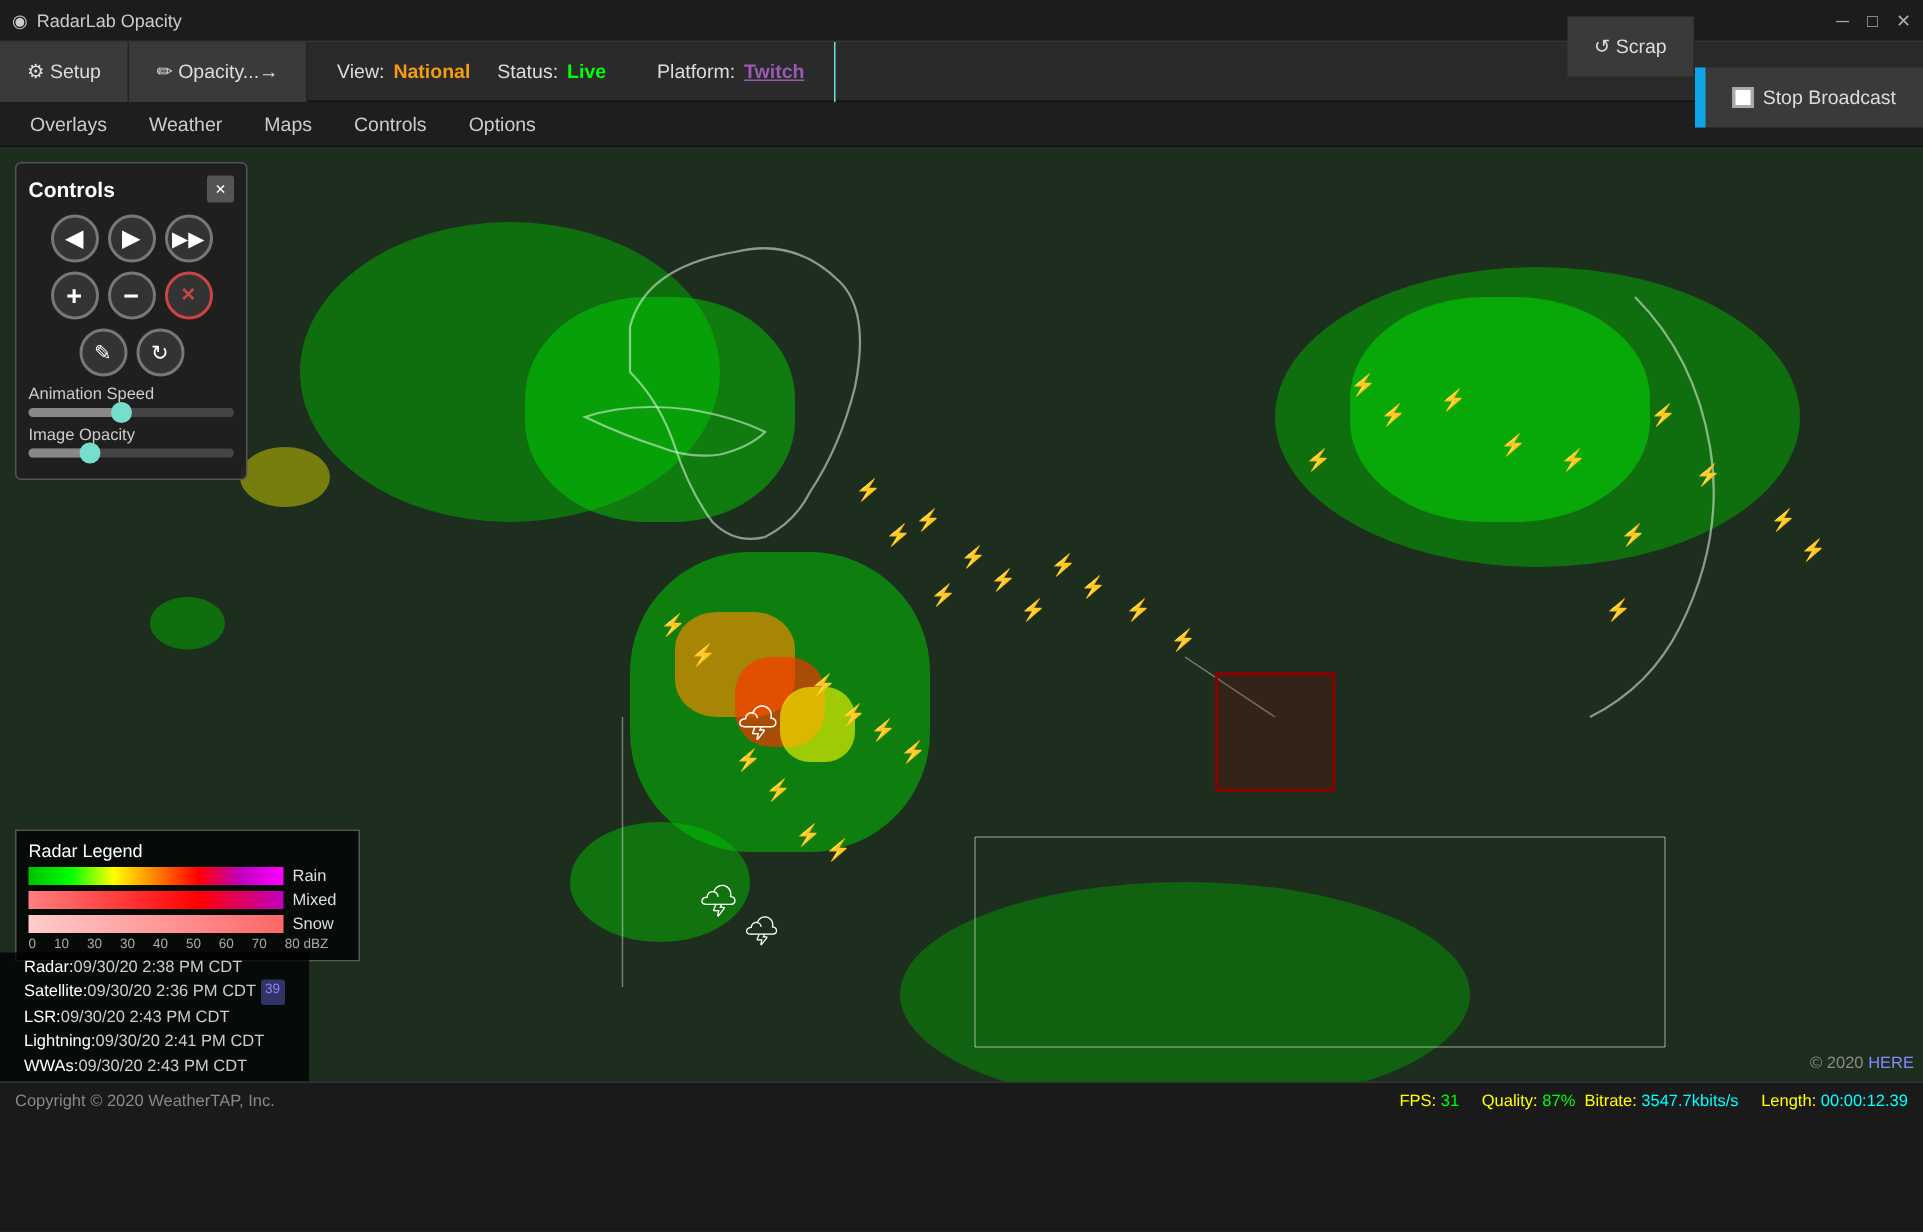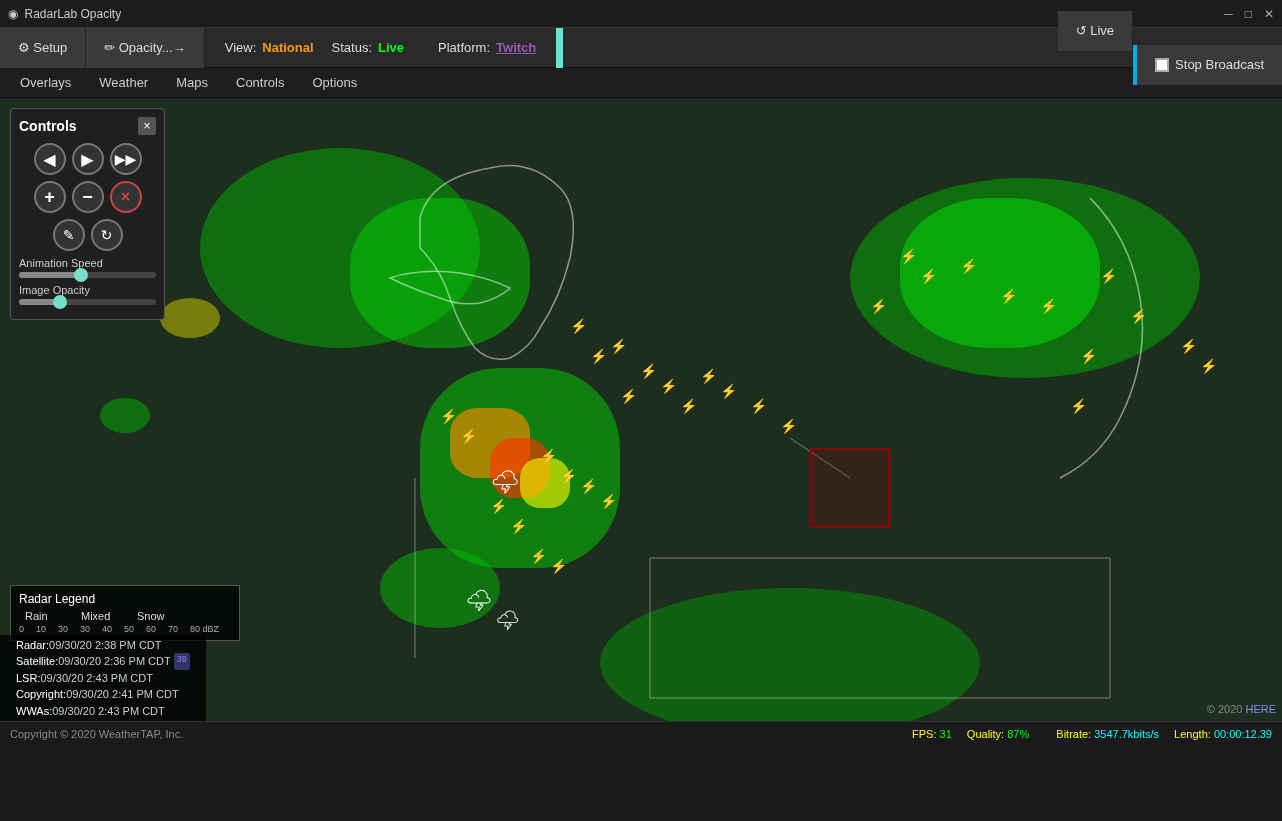--- a/index.html
+++ b/index.html
@@ -37,25 +37,25 @@
       background: #3a3a3a;
       border: none;
       border-right: 1px solid #222;
       color: #ddd;
       font-size: 13px;
       cursor: pointer;
       display: flex; align-items: center; gap: 6px;
     }
     .toolbar-status {
       display: flex; align-items: center; gap: 6px; padding: 0 20px; font-size: 13px; color: #ddd;
-      border-right: 7px solid #5eead4; height: 40px;
+      border-right: 1px solid #5eead4; height: 40px;
     }
     .toolbar-right { margin-left: auto; display: flex; }
     .toolbar-btn-stop {
-      height: 40px; padding: 0 18px; background: #3a3a3a; border: none; border-left: 4px solid #0ea5e9;
+      height: 40px; padding: 0 18px; background: #3a3a3a; border: none; border-left: 7px solid #0ea5e9;
       color: #ddd; font-size: 13px; cursor: pointer; display: flex; align-items: center; gap: 6px; margin-top: 34px;
     }
     .stop-checkbox {
       width: 14px; height: 14px; border: 2px solid #aaa; display: inline-block; background: #fff;
     }
 
     
     #menubar {
       height: 30px;
       background: #1e1e1e;
@@ -145,21 +145,21 @@
       left: 10px;
       background: rgba(0,0,0,0.75);
       border: 1px solid #555;
       padding: 6px 8px;
       font-size: 11px;
       color: #fff;
       z-index: 100;
       min-width: 230px;
     }
     .legend-title { font-size: 12px; margin-bottom: 4px; }
-    .legend-bars { display: flex; gap: 14px; }
+    .legend-bars { display: flex; flex-direction: column; gap: 4px; }
     .legend-row { display: flex; align-items: center; gap: 6px; }
     .legend-bar {
       height: 12px; flex: 1; max-width: 200px;
     }
     .legend-bar-rain {
       background: linear-gradient(to right, #00c000, #00ff00, #ffff00, #ff8000, #ff0000, #c000c0, #ff00ff);
     }
     .legend-bar-mixed {
       background: linear-gradient(to right, #ff8080, #ff4040, #ff0000, #c000c0);
     }
@@ -268,21 +268,21 @@
   <button class="toolbar-btn">✏ Opacity...→</button>
   <div class="toolbar-status">
     <span>View:</span>
     <span style="color:#f39c12;font-weight:bold;">National</span>
     <span style="margin-left:12px;">Status:</span>
     <span style="color:#00ff00;font-weight:bold;">Live</span>
     <span style="margin-left:12px;padding-left:16px;">Platform:</span>
     <span style="color:#9b59b6;font-weight:bold;text-decoration:underline;">Twitch</span>
   </div>
   <div class="toolbar-right">
-    <button class="toolbar-btn">↺ Live</button>
+    <button class="toolbar-btn">↺ Scrap</button>
     <button class="toolbar-btn-stop">
       <span class="stop-checkbox"></span>
       <span>Stop Broadcast</span>
     </button>
   </div>
 </div>
 
 <div id="menubar">
   <div class="menu-item">Overlays</div>
   <div class="menu-item">Weather</div>
@@ -446,40 +446,40 @@
     <div class="ts-row">
       <span class="ts-label">Satellite: </span>
       <span>09/30/20 2:36 PM CDT</span>
       <span class="ts-24">39</span>
     </div>
     <div class="ts-row">
       <span class="ts-label">LSR: </span>
       <span>09/30/20 2:43 PM CDT</span>
     </div>
     <div class="ts-row">
-      <span class="ts-label">Copyright: </span>
+      <span class="ts-label">Lightning: </span>
       <span>09/30/20 2:41 PM CDT</span>
     </div>
     <div class="ts-row">
       <span class="ts-label">WWAs: </span>
       <span>09/30/20 2:43 PM CDT</span>
     </div>
   </div>
 
   <div class="map-copyright">
     <span>© 2020</span>
     <a href="#">HERE</a>
   </div>
 </div>
 
 <div id="statusbar">
   <span>Copyright © 2020 WeatherTAP, Inc.</span>
   <div class="status-numbers">
     <span>FPS:</span>
     <span class="fps-val" style="color:#0f0;margin-right:12px;">31</span>
     <span>Quality:</span>
-    <span class="qual-val" style="color:#0f0;margin-right:24px;">87%</span>
+    <span class="qual-val" style="color:#0f0;margin-right:3px;">87%</span>
     <span>Bitrate:</span>
     <span class="bitrate-val" style="color:#0ff;margin-right:12px;">3547.7kbits/s</span>
     <span>Length:</span>
     <span class="length-val" style="color:#0ff;">00:00:12.39</span>
   </div>
 </div>
 
 </body></html>

